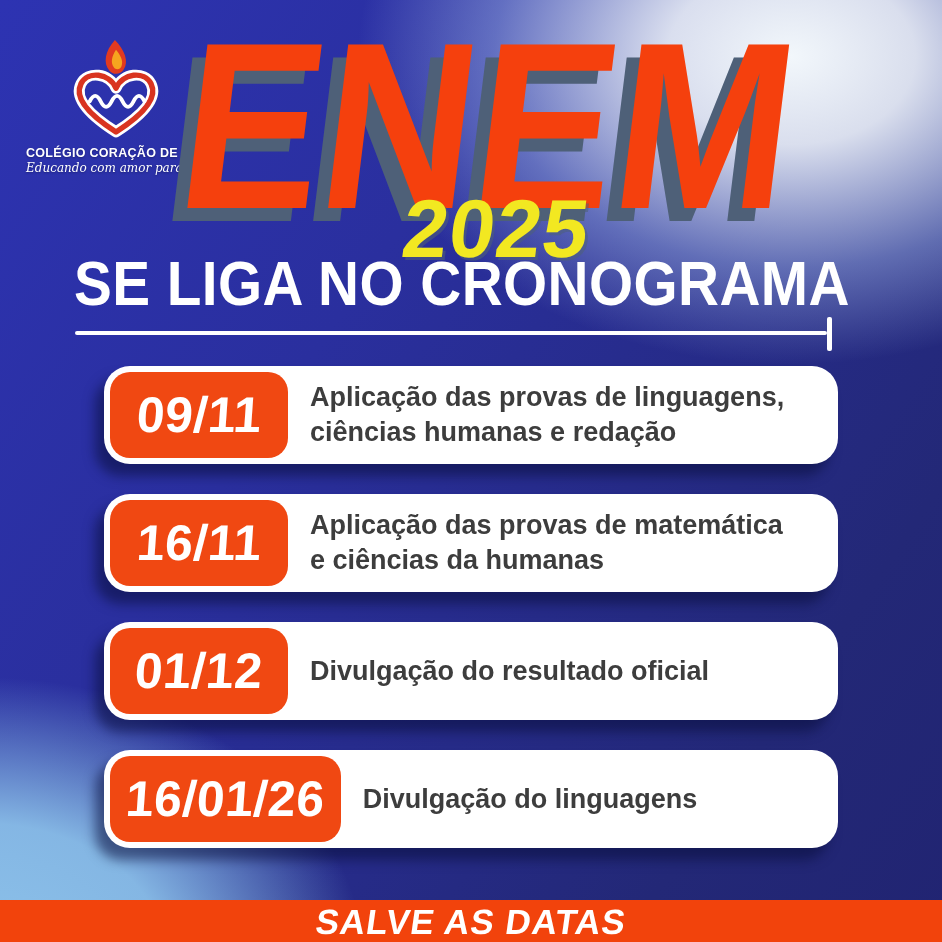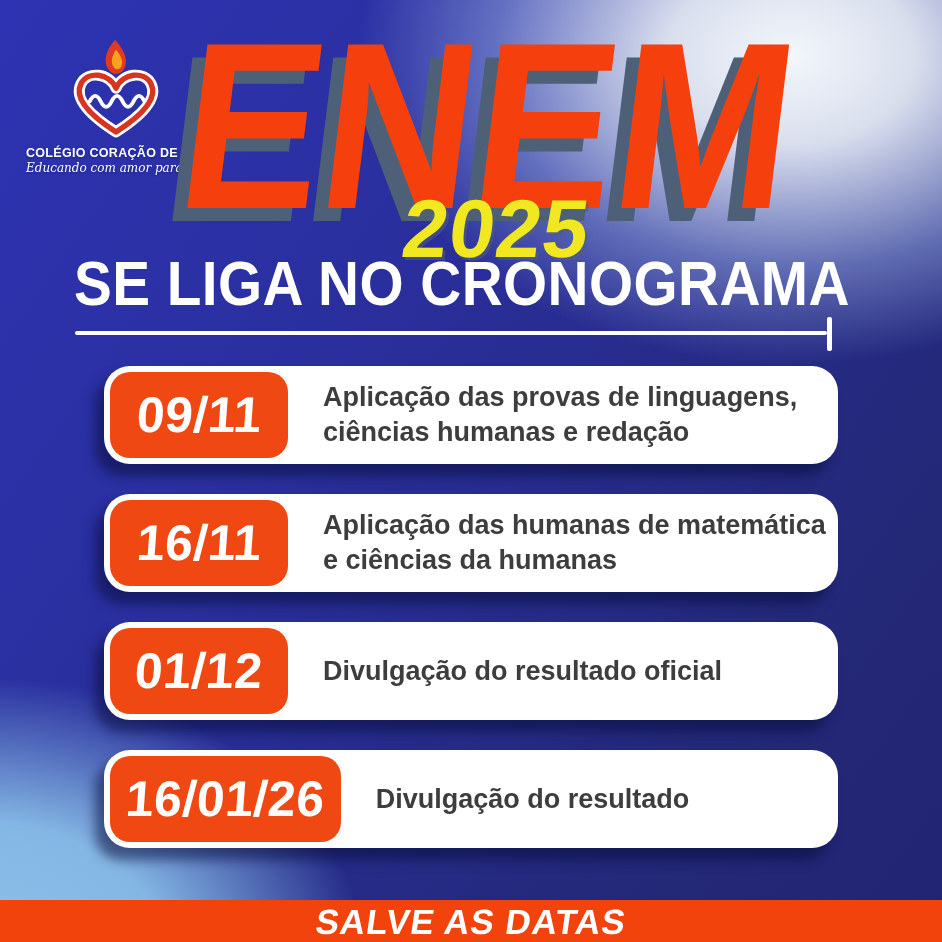--- a/index.html
+++ b/index.html
@@ -66,21 +66,21 @@
   .badge{
     height:86px; min-width:178px; padding:0 16px; flex:0 0 auto;
     border-radius:20px; background:#F04812;
     display:flex; align-items:center; justify-content:center;
   }
   .badge span{
     font-size:50px; font-weight:bold; color:#FFFFFF; line-height:1;
     transform:skewX(-4deg); letter-spacing:0.5px; white-space:nowrap;
   }
   .desc{
-    padding-left:35px; padding-right:10px;
+    padding-left:22px; padding-right:10px;
     font-size:27px; font-weight:bold; color:#3D3D3D; line-height:1.28;
   }
 
   
   .footer{
     position:absolute; left:0; bottom:0; width:942px; height:42px;
     background:#F2430C; display:flex; align-items:center; justify-content:center;
   }
   .footer span{
     font-size:35px; font-weight:bold; color:#FFFFFF; letter-spacing:1px;
@@ -124,41 +124,41 @@
         <div>Aplicação das provas de linguagens,</div>
         <div>ciências humanas e redação</div>
       </div>
     </div>
 
     <div class="card">
       <div class="badge">
         <span>16/11</span>
       </div>
       <div class="desc">
-        <div>Aplicação das humanas de matemática</div>
+        <div>Aplicação das provas de matemática</div>
         <div>e ciências da humanas</div>
       </div>
     </div>
 
     <div class="card">
       <div class="badge">
         <span>01/12</span>
       </div>
       <div class="desc">
         <div>Divulgação do resultado oficial</div>
         <div></div>
       </div>
     </div>
 
     <div class="card">
       <div class="badge">
         <span>16/01/26</span>
       </div>
       <div class="desc">
-        <div>Divulgação do resultado</div>
+        <div>Divulgação do linguagens</div>
         <div></div>
       </div>
     </div>
 
   </div>
 
   <div class="footer">
     <span>SALVE AS DATAS</span>
   </div>
 

